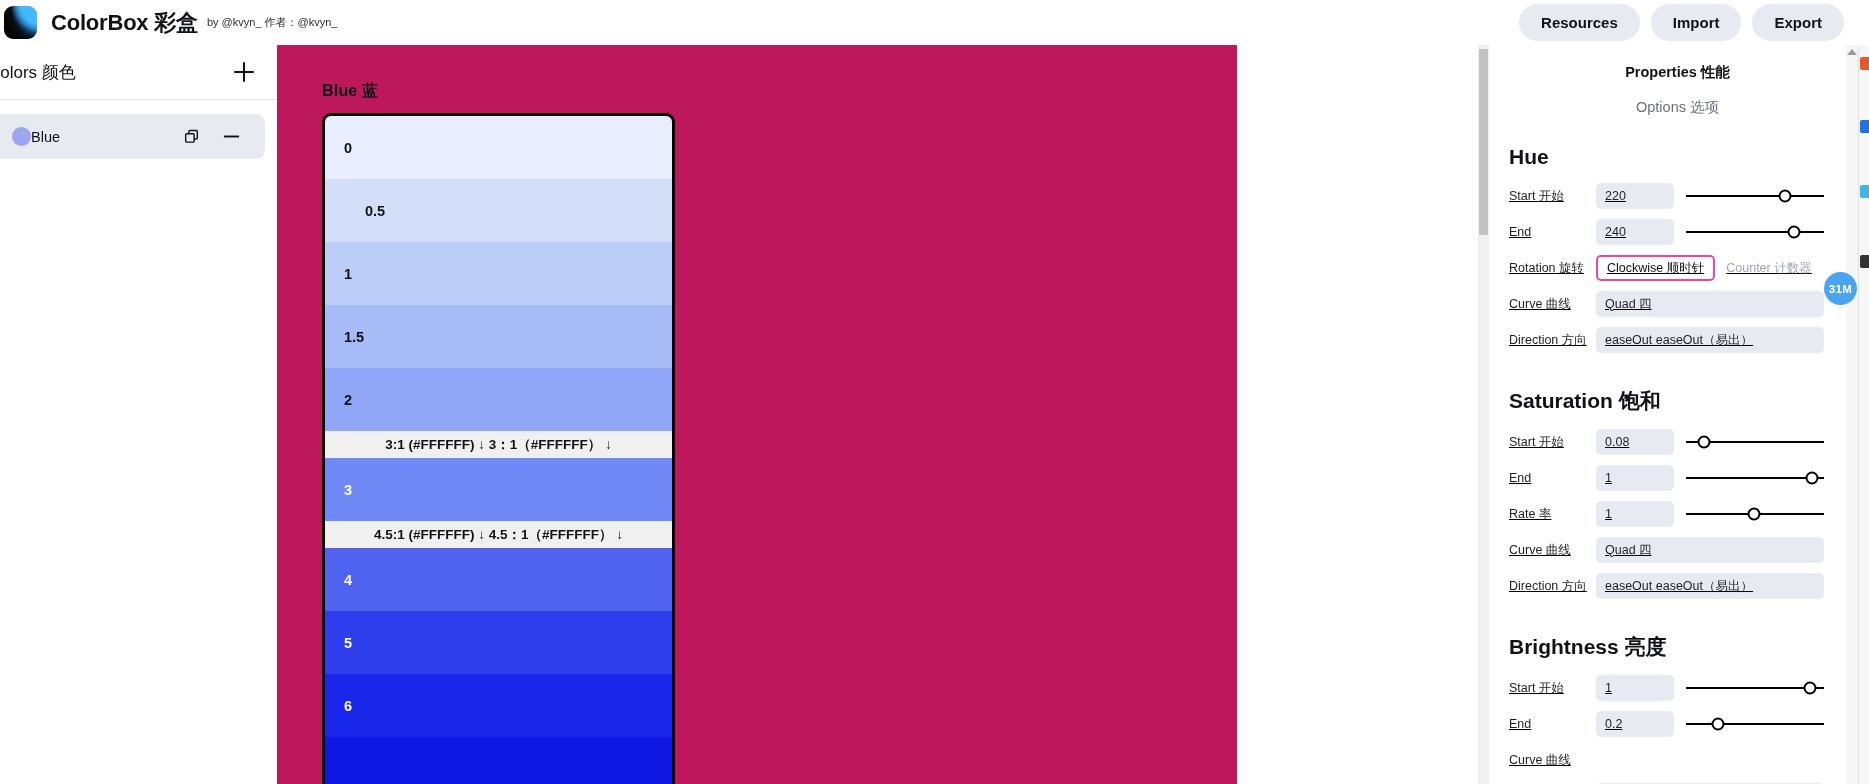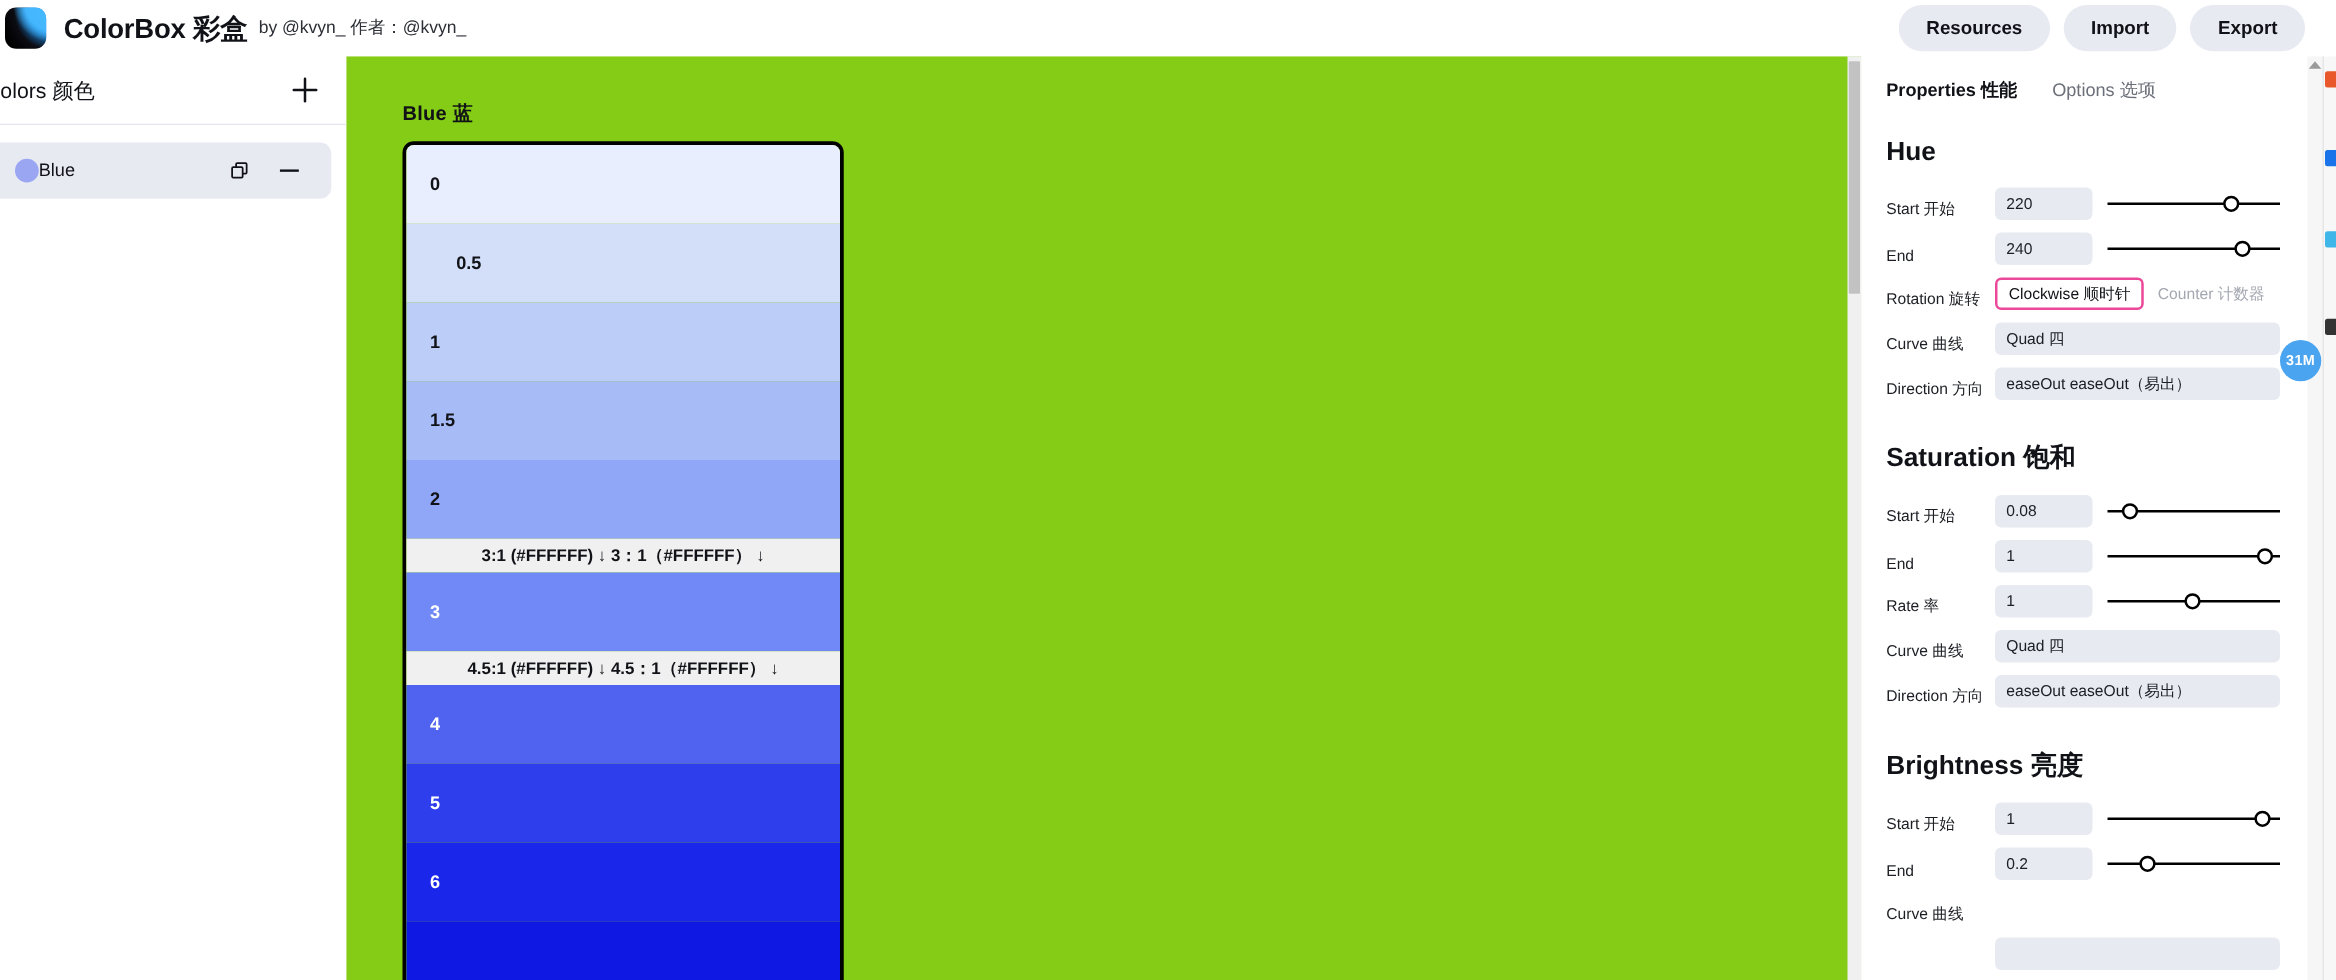--- a/index.html
+++ b/index.html
@@ -35,21 +35,21 @@
     background: radial-gradient(circle at 115% -12%, rgba(70,185,255,.95) 0 42%, rgba(0,0,0,0) 60%);
   }
   .app-title {
     margin-left: 14px;
     font-size: 22px; font-weight: 700; color: #111217;
     letter-spacing: -0.2px;
     white-space: nowrap;
   }
   .app-byline {
     margin-left: 9px;
-    font-size: 14px; color: #2c2f36; font-weight: 400;
+    font-size: 11px; color: #2c2f36; font-weight: 400;
     white-space: nowrap;
     padding-bottom: 1px;
   }
   .header-actions {
     margin-left: auto; margin-right: 25px;
     display: flex; align-items: center; gap: 11px;
   }
   .pill-btn {
     background: #e8eaf2;
     border: none; border-radius: 999px;
@@ -115,22 +115,22 @@
     width: 24px; height: 24px;
     display: flex; align-items: center; justify-content: center;
     color: #111217;
   }
   .icon-btn svg { display: block; }
   .icon-btn + .icon-btn { margin-left: 16px; }
 
   
   .canvas {
     position: absolute; top: 45px; left: 277px;
-    width: 1212px; height: 739px;
-    background: #84cc16;
+    width: 960px; height: 739px;
+    background: #be185d;
     overflow: hidden;
   }
   .ramp-wrap { position: absolute; left: 45px; top: 36px; }
   .ramp-label {
     font-size: 16px; font-weight: 600; color: #111217;
     margin-bottom: 11px;
     letter-spacing: .2px;
   }
   .ramp {
     width: 353px;
@@ -169,40 +169,41 @@
   .rpanel {
     position: absolute; top: 45px; left: 1489px;
     width: 357px; height: 739px;
     background: #ffffff;
     overflow: hidden;
     z-index: 22;
   }
   .rtabs {
     display: flex; align-items: center;
     padding: 18px 0 0 20px;
-    gap: 28px;
+    gap: 16px;
+    flex-direction: column;
   }
   .rtab {
     font-size: 14.5px; font-weight: 700; color: #111217;
     background: none; border: none; cursor: pointer;
     font-family: inherit; padding: 0;
     white-space: nowrap;
   }
   .rtab.inactive { font-weight: 400; color: #6b6f78; }
 
   .section { padding: 0 22px 0 20px; }
   .section-title {
     font-size: 21px; font-weight: 700; color: #111217;
     margin: 28px 0 12px 0;
   }
   .section + .section .section-title { margin-top: 32px; }
 
   .prow {
-    display: flex; align-items: flex-end;
-    height: 30px; margin-bottom: 6px;
+    display: flex; align-items: center;
+    height: 30px; margin-bottom: 6px; text-decoration: underline;
   }
   .plabel {
     width: 87px; flex: none;
     font-size: 12.5px; color: #1c1e24;
     white-space: nowrap;
   }
   .pfield {
     height: 26px;
     background: #e8eaf2;
     border: none; border-radius: 5px;

